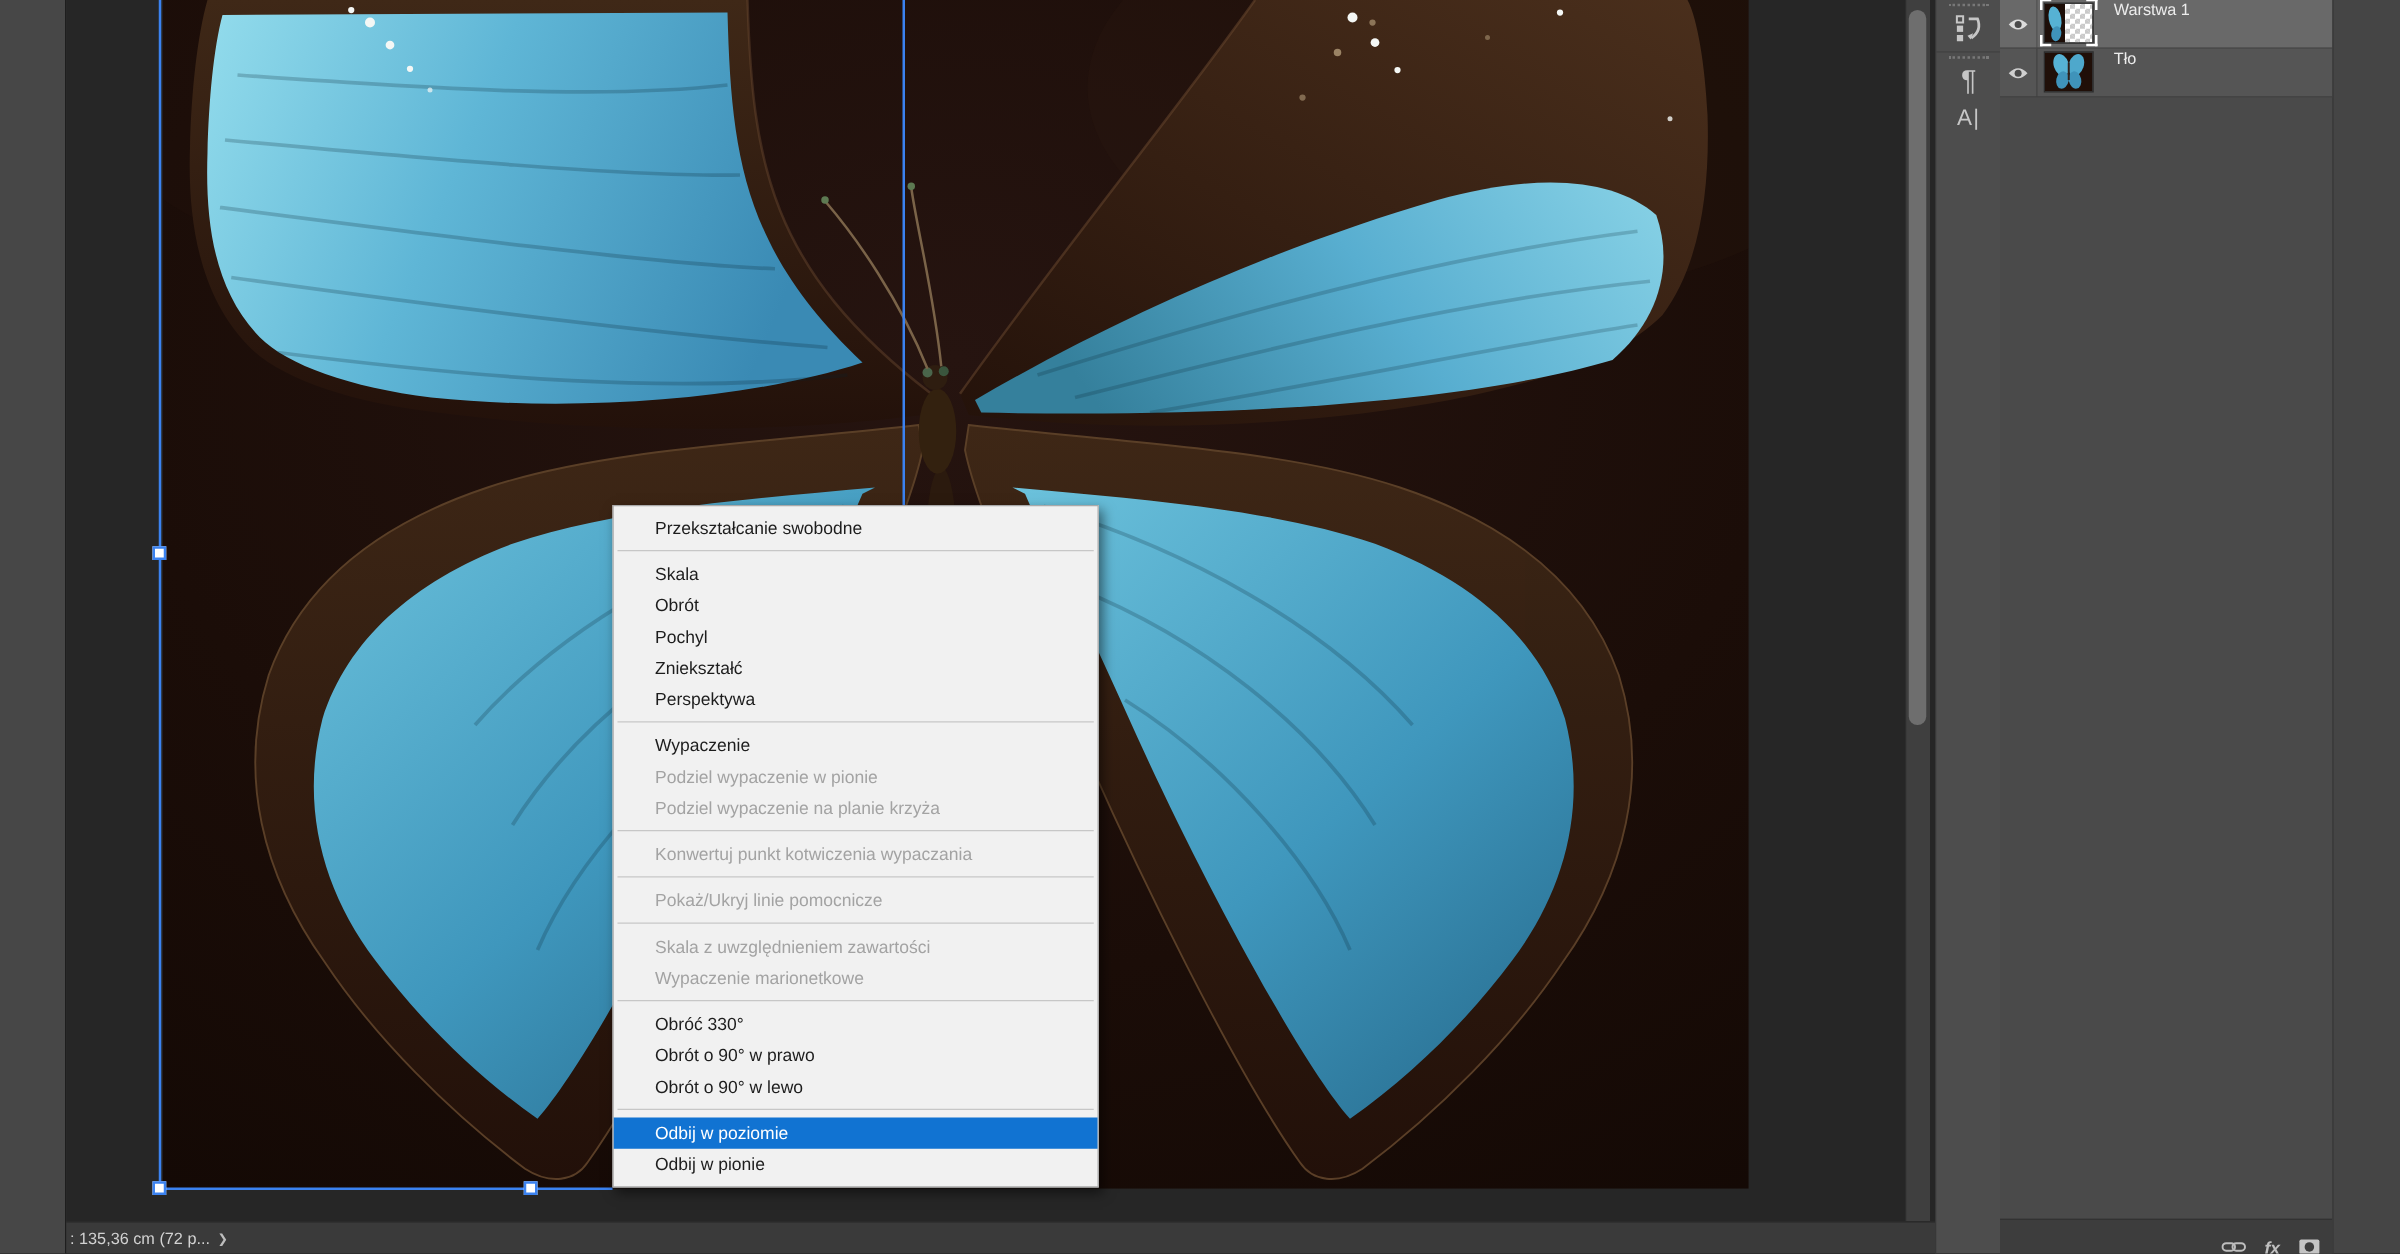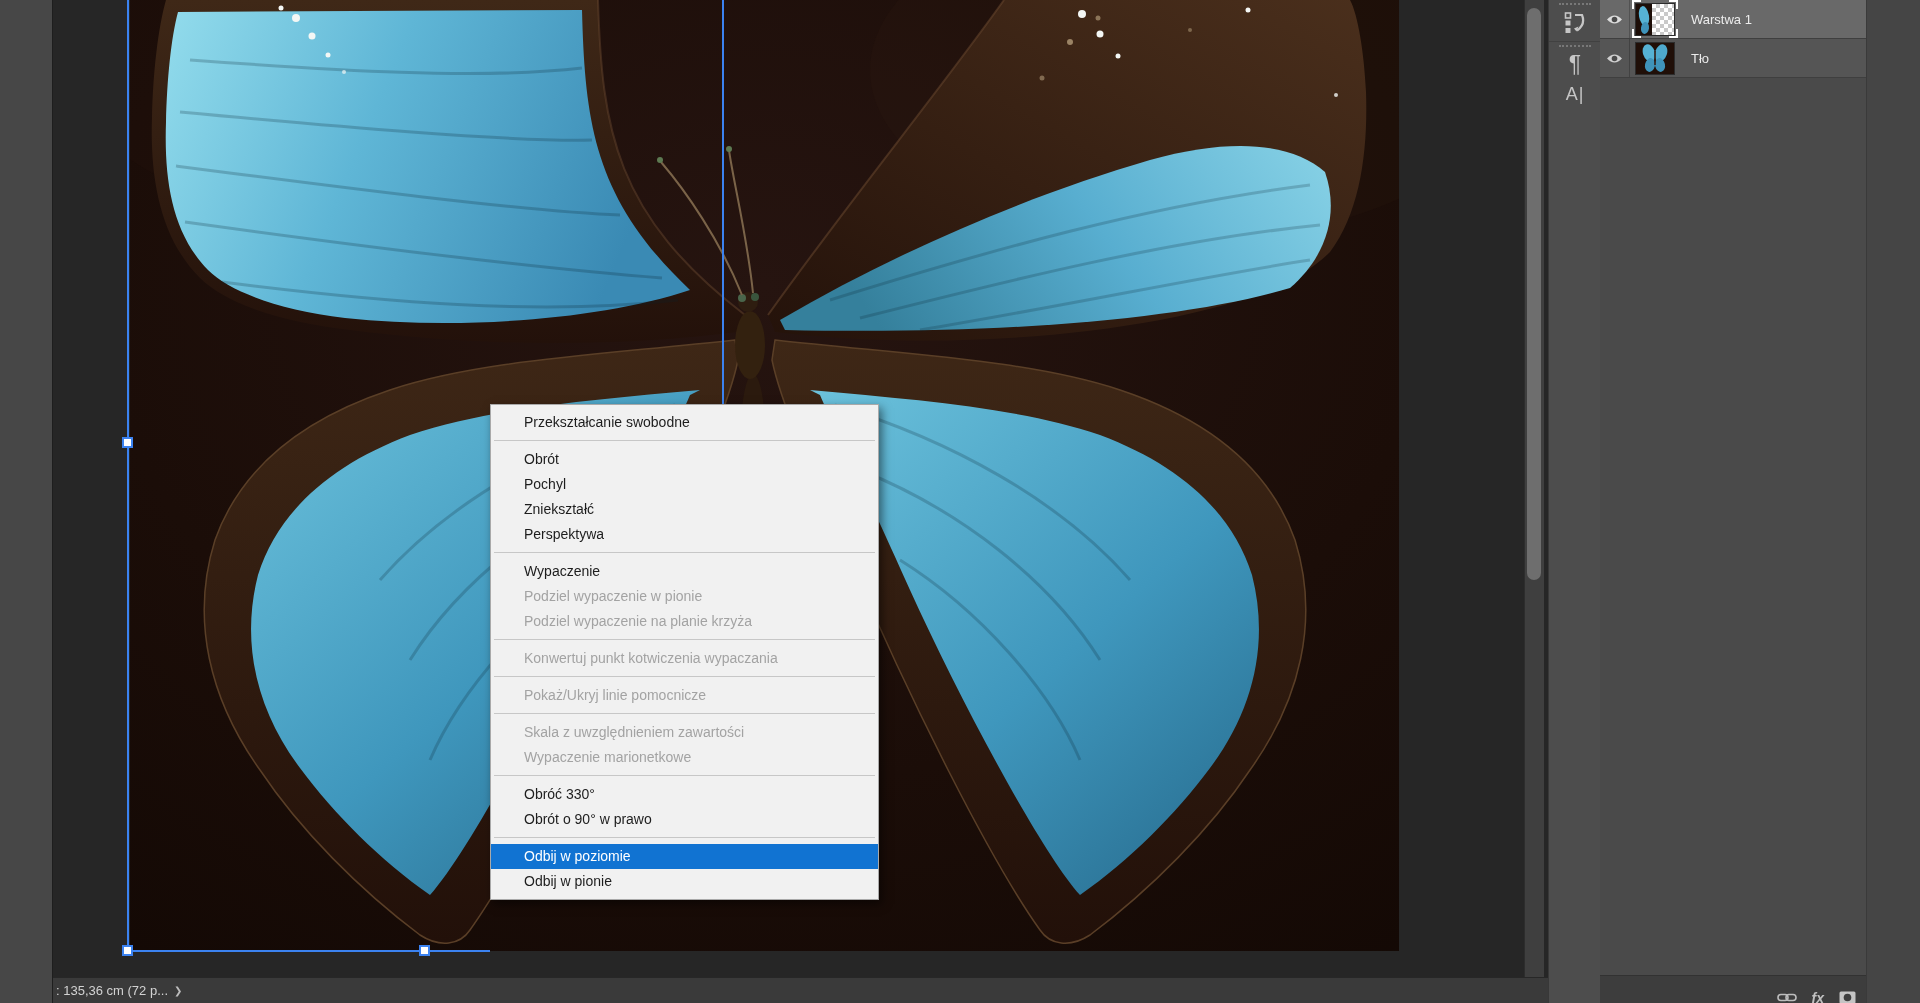--- a/index.html
+++ b/index.html
@@ -49,21 +49,21 @@
   
   .dock-strip { left:1548px; top:0; width:52px; height:1003px; background:#4d4d4d; border-left:1px solid #383838; z-index:6; }
   .gripper { width:32px; margin:3px auto 0 auto; border-top:2px dotted #787878; height:4px; }
   .dock-icon { width:52px; height:30px; display:flex; align-items:center; justify-content:center; color:#c6c6c6; }
   .dock-sep { border-top:1px solid #414141; margin-top:4px; }
   .glyph-para { font-size:23px; }
   .glyph-char { font-size:18px; letter-spacing:1px; }
 
   
   .layers-panel { left:1600px; top:0; width:266px; height:1003px; background:#4a4a4a; z-index:6; }
-  .layer-row { height:39px; display:flex; align-items:center; border-bottom:1px solid #3f3f3f; position:relative; }
+  .layer-row { height:39px; display:flex; align-items:flex-start; border-bottom:1px solid #3f3f3f; position:relative; }
   .layer-row.selected { background:#696969; }
   .layer-row.normal { background:#555555; }
   .eye-cell { width:30px; height:100%; display:flex; align-items:center; justify-content:center;
               border-right:1px solid rgba(0,0,0,.22); }
   .thumb-wrap { position:relative; width:46px; height:36px; margin-left:2px; display:flex; align-items:center; justify-content:center; }
   .thumb { width:38px; height:31px; display:flex; overflow:hidden; background:#191919; outline:1px solid #2c2c2c; }
   .checker { width:22px; height:31px;
      background-image:
        linear-gradient(45deg,#c9c9c9 25%,transparent 25%,transparent 75%,#c9c9c9 75%),
        linear-gradient(45deg,#c9c9c9 25%,#ffffff 25%,#ffffff 75%,#c9c9c9 75%);
@@ -232,38 +232,40 @@
   <div class="abs scroll-thumb"></div>
 
   <div class="abs status-bar">
     <span class="txt">: 135,36 cm (72 p...</span>
     <span class="chev">❯</span>
   </div>
 
   <div class="abs ctx-menu">
     <div class="mi">Przekształcanie swobodne</div>
     <div class="msep"></div>
+    <div class="mi">Skala</div>
     <div class="mi">Obrót</div>
     <div class="mi">Pochyl</div>
     <div class="mi">Zniekształć</div>
     <div class="mi">Perspektywa</div>
     <div class="msep"></div>
     <div class="mi">Wypaczenie</div>
     <div class="mi disabled">Podziel wypaczenie w pionie</div>
     <div class="mi disabled">Podziel wypaczenie na planie krzyża</div>
     <div class="msep"></div>
     <div class="mi disabled">Konwertuj punkt kotwiczenia wypaczania</div>
     <div class="msep"></div>
     <div class="mi disabled">Pokaż/Ukryj linie pomocnicze</div>
     <div class="msep"></div>
     <div class="mi disabled">Skala z uwzględnieniem zawartości</div>
     <div class="mi disabled">Wypaczenie marionetkowe</div>
     <div class="msep"></div>
     <div class="mi">Obróć 330°</div>
     <div class="mi">Obrót o 90° w prawo</div>
+    <div class="mi">Obrót o 90° w lewo</div>
     <div class="msep"></div>
     <div class="mi hilite">Odbij w poziomie</div>
     <div class="mi">Odbij w pionie</div>
   </div>
 
   <div class="abs dock-strip">
     <div class="gripper"></div>
     <div class="dock-icon">
       <svg width="23" height="23" viewBox="0 0 23 23">
         <rect x="1.5" y="2" width="5" height="5" fill="none" stroke="#c6c6c6" stroke-width="1.6"></rect>

